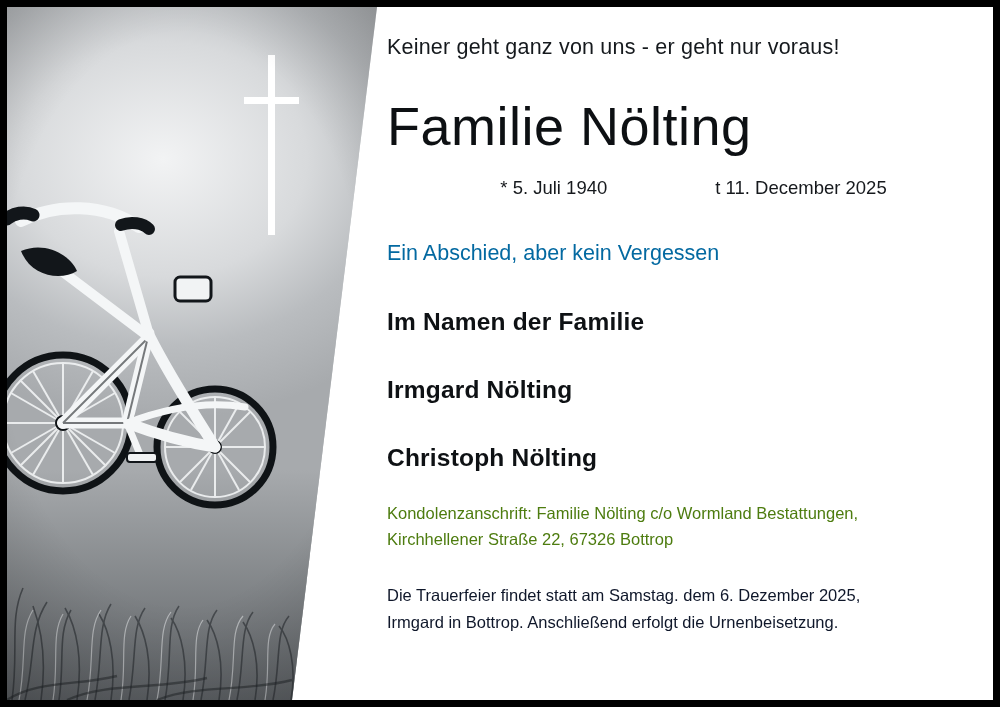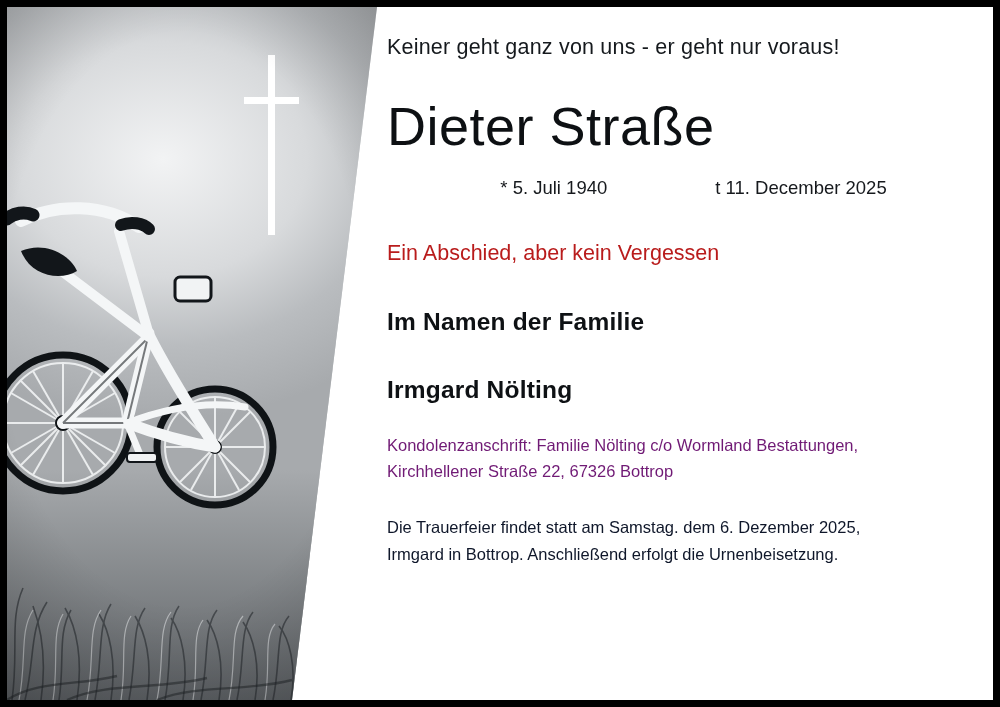--- a/index.html
+++ b/index.html
@@ -126,40 +126,40 @@
     display: flex;
     justify-content: center;
     gap: 108px;
     font-size: 18.5px;
     color: #16191d;
   }
 
   .subline {
     margin-top: 42px;
     font-size: 21.5px;
-    color: #b91c1c;
+    color: #0369a1;
   }
 
   .family {
     margin-top: 42px;
   }
   .family-line {
     font-size: 24.5px;
     font-weight: 700;
     color: #0e1114;
     margin-bottom: 19px;
     letter-spacing: 0.2px;
     margin-top: 40px;
   }
 
   .address {
     margin-top: 28px;
     font-size: 16.5px;
     line-height: 1.6;
-    color: #701a75;
+    color: #4d7c0f;
   }
 
   .ceremony {
     margin-top: 30px;
     font-size: 16.5px;
     line-height: 1.6;
     color: #0f172a;
   }
 </style>
 </head>
@@ -274,32 +274,33 @@
       <div class="h"></div>
     </div>
 
     <div class="vignette"></div>
   </div>
 
   <div class="content">
 
     <div class="quote">Keiner geht ganz von uns - er geht nur voraus!</div>
 
-    <div class="name">Dieter Straße</div>
+    <div class="name">Familie Nölting</div>
 
     <div class="dates">
       <span>* 5. Juli 1940</span>
       <span>t 11. December 2025</span>
     </div>
 
     <div class="subline">Ein Abschied, aber kein Vergessen</div>
 
     <div class="family">
       <div class="family-line">Im Namen der Familie</div>
       <div class="family-line">Irmgard Nölting</div>
+      <div class="family-line">Christoph Nölting</div>
     </div>
 
     <div class="address">
       <div>Kondolenzanschrift: Familie Nölting c/o Wormland Bestattungen,</div>
       <div>Kirchhellener Straße 22, 67326 Bottrop</div>
     </div>
 
     <div class="ceremony">
       <div>Die Trauerfeier findet statt am Samstag. dem 6. Dezember 2025,</div>
       <div>Irmgard in Bottrop. Anschließend erfolgt die Urnenbeisetzung.</div>

